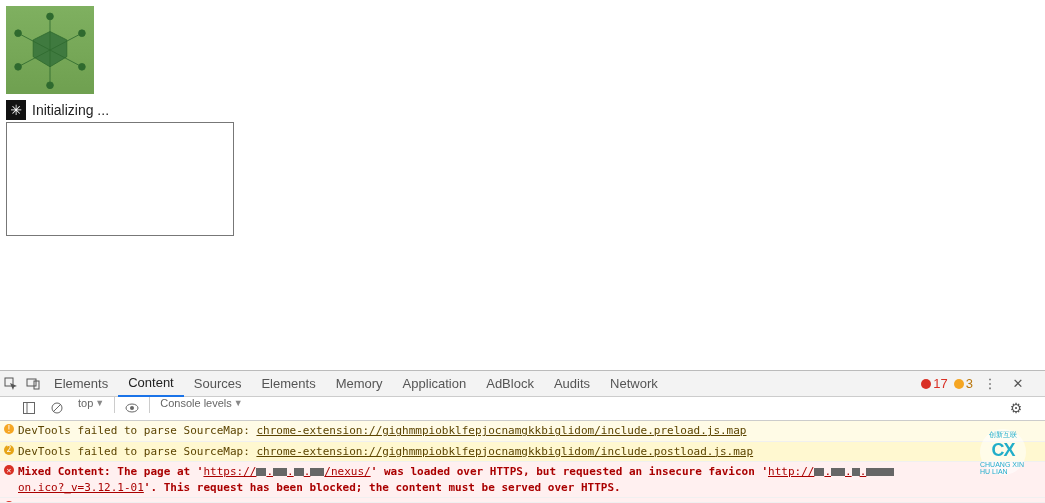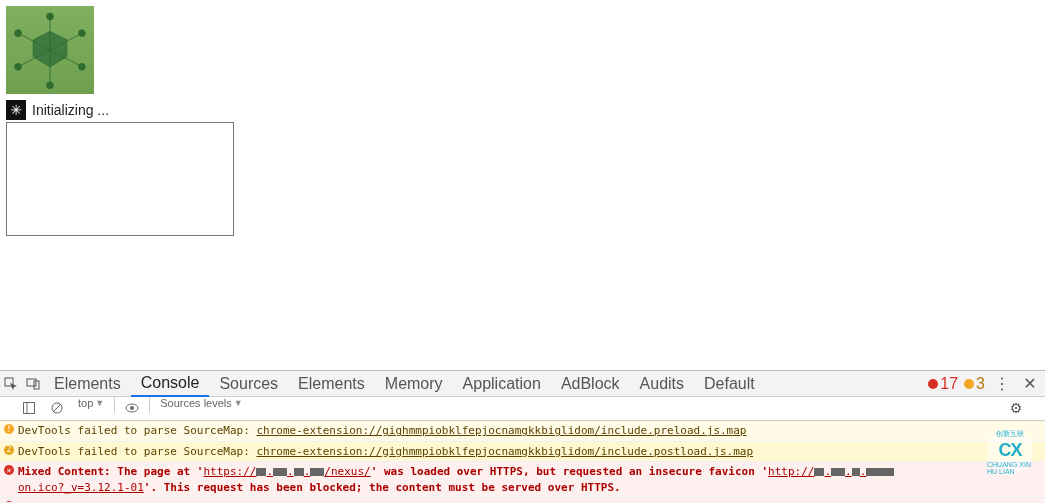--- a/index.html
+++ b/index.html
@@ -5,24 +5,24 @@
 * { box-sizing: border-box; margin: 0; padding: 0; }
 body { font-family: -apple-system, BlinkMacSystemFont, "Segoe UI", Arial, sans-serif; font-size: 12px; color: #333; background: #fff; width: 1045px; height: 503px; overflow: hidden; position: relative; }
 .page-top { padding: 6px; }
 .logo-box { width: 88px; height: 88px; background: linear-gradient(#7fb060, #6fa050); display: flex; align-items: center; justify-content: center; position: relative; }
 .logo-box svg { width: 84px; height: 84px; }
 .init-row { display: flex; align-items: center; gap: 6px; margin: 6px 0 2px 0; }
 .spinner { width: 20px; height: 20px; background: #111; display: inline-flex; align-items: center; justify-content: center; color: #fff; font-size: 14px; }
 .init-text { font-size: 14px; color: #222; }
 .empty-box { width: 228px; height: 114px; border: 1px solid #777; background: #fff; }
 .devtools { position: absolute; bottom: 0; left: 0; right: 0; border-top: 1px solid #bbb; background: #f5f5f5; font-family: Menlo, Consolas, monospace; }
-.dt-tabs { display: flex; align-items: center; height: 26px; border-bottom: 1px solid #ccc; background: #f3f3f3; font-family: -apple-system, "Segoe UI", Arial, sans-serif; font-size: 16px; color: #555; }
+.dt-tabs { display: flex; align-items: center; height: 26px; border-bottom: 1px solid #ccc; background: #f3f3f3; font-family: -apple-system, "Segoe UI", Arial, sans-serif; font-size: 13px; color: #555; }
 .dt-tab { padding: 0 10px; height: 26px; display: flex; align-items: center; cursor: pointer; }
 .dt-tab.active { color: #222; border-bottom: 2px solid #1a73e8; }
-.dt-right { margin-left: auto; display: flex; align-items: center; gap: 6px; padding-right: 4px; }
+.dt-right { margin-left: auto; display: flex; align-items: center; gap: 6px; padding-right: 16px; }
 .err-badge { color: #d93025; font-weight: 500; display: flex; align-items: center; gap: 2px; }
 .warn-badge { color: #b9770e; font-weight: 500; display: flex; align-items: center; gap: 2px; }
 .circle-icon { width: 10px; height: 10px; border-radius: 50%; display: inline-block; }
 .circle-red { background: #d93025; }
 .circle-yellow { background: #f5a623; }
 .dt-icon-btn { width: 22px; height: 22px; display: flex; align-items: center; justify-content: center; cursor: pointer; color: #555; }
 .dt-filter-bar { display: flex; align-items: flex-start; height: 24px; border-bottom: 1px solid #ccc; background: #fff; font-family: -apple-system, Arial, sans-serif; font-size: 11px; color: #666; gap: 6px; padding: 0 18px; }
 .dt-filter-bar .dropdown { display: flex; align-items: center; gap: 2px; padding: 0 4px; }
 .dt-filter-bar input { border: none; outline: none; font-size: 11px; background: transparent; width: 200px; }
 .dt-filter-bar .divider { width: 1px; height: 16px; background: #ccc; }
@@ -31,21 +31,21 @@
 .console-line.warn { background: #fffbe6; color: #5c4400; }
 .console-line.warn2 { background: #fff8d0; color: #5c4400; }
 .console-line.err { background: #fff0f0; color: #a00; }
 .console-line .marker { position: absolute; left: 4px; top: 3px; width: 10px; height: 10px; border-radius: 50%; font-size: 8px; color: #fff; display: flex; align-items: center; justify-content: center; }
 .marker.mwarn { background: #f5a623; }
 .marker.mwarn2 { background: #e6a417; }
 .marker.merr { background: #d93025; }
 .console-line a { color: inherit; text-decoration: underline; }
 .err .bold { font-weight: bold; text-align: center; }
 .redacted { display: inline-block; background: #666; height: 8px; vertical-align: middle; }
-.watermark { position: absolute; right: 12px; bottom: 28px; width: 46px; height: 46px; opacity: 0.9; display: flex; flex-direction: column; align-items: center; justify-content: space-between; color:#0aa6c9; font-size:7px; font-family: Arial,sans-serif; background: rgba(255,255,255,0.6); border-radius: 50%; }
+.watermark { position: absolute; right: 19px; bottom: 28px; width: 46px; height: 46px; opacity: 0.9; display: flex; flex-direction: column; align-items: center; justify-content: flex-end; color:#0aa6c9; font-size:7px; font-family: Arial,sans-serif; background: rgba(255,255,255,0.6); border-radius: 50%; }
 .watermark .big { font-size: 18px; font-weight: bold; letter-spacing: -1px; }
 .gear-btn { font-size: 14px; }
 .tri { font-size: 9px; color: #888; }
 </style>
 </head>
 <body>
 
 <div class="page-top">
   <div class="logo-box">
     <svg viewBox="0 0 100 100">
@@ -81,28 +81,28 @@
           <path d="M6 6 L13 9 L10 10 L9 13 Z" fill="#555"></path>
         </svg>
       </span>
     <span class="dt-icon-btn">
         <svg width="14" height="14" viewBox="0 0 14 14">
           <rect x="1" y="2" width="9" height="7" fill="none" stroke="#555"></rect>
           <rect x="8" y="4" width="5" height="8" fill="none" stroke="#555"></rect>
         </svg>
       </span>
     <span class="dt-tab">Elements</span>
-    <span class="dt-tab active">Console</span>
+    <span class="dt-tab active">Content</span>
     <span class="dt-tab">Sources</span>
     <span class="dt-tab">Elements</span>
     <span class="dt-tab">Memory</span>
     <span class="dt-tab">Application</span>
     <span class="dt-tab">AdBlock</span>
     <span class="dt-tab">Audits</span>
-    <span class="dt-tab">Default</span>
+    <span class="dt-tab">Network</span>
     <div class="dt-right">
       <span class="err-badge">
           <span class="circle-icon circle-red"></span>
           <span>17</span>
         </span>
       <span class="warn-badge">
           <span class="circle-icon circle-yellow"></span>
           <span>3</span>
         </span>
       <span class="dt-icon-btn">⋮</span>
@@ -129,21 +129,21 @@
       </span>
     <span class="divider"></span>
     <span class="dt-icon-btn">
         <svg width="14" height="10" viewBox="0 0 14 10">
           <ellipse cx="7" cy="5" rx="6" ry="4" fill="none" stroke="#666"></ellipse>
           <circle cx="7" cy="5" r="2" fill="#666"></circle>
         </svg>
       </span>
     <span class="divider"></span>
     <span class="dropdown" style="margin-left:auto">
-        <span>Sources levels</span> 
+        <span>Console levels</span> 
         <span class="tri">▼</span>
       </span>
     <span style="flex:1"></span>
     <span class="dt-icon-btn gear-btn">⚙</span>
   </div>
 
   <div class="console-area">
     <div class="console-line warn">
       <span class="marker mwarn">!</span>
       <span>DevTools failed to parse SourceMap: </span><a>chrome-extension://gighmmpiobklfepjocnamgkkbiglidom/include.preload.js.map</a>

